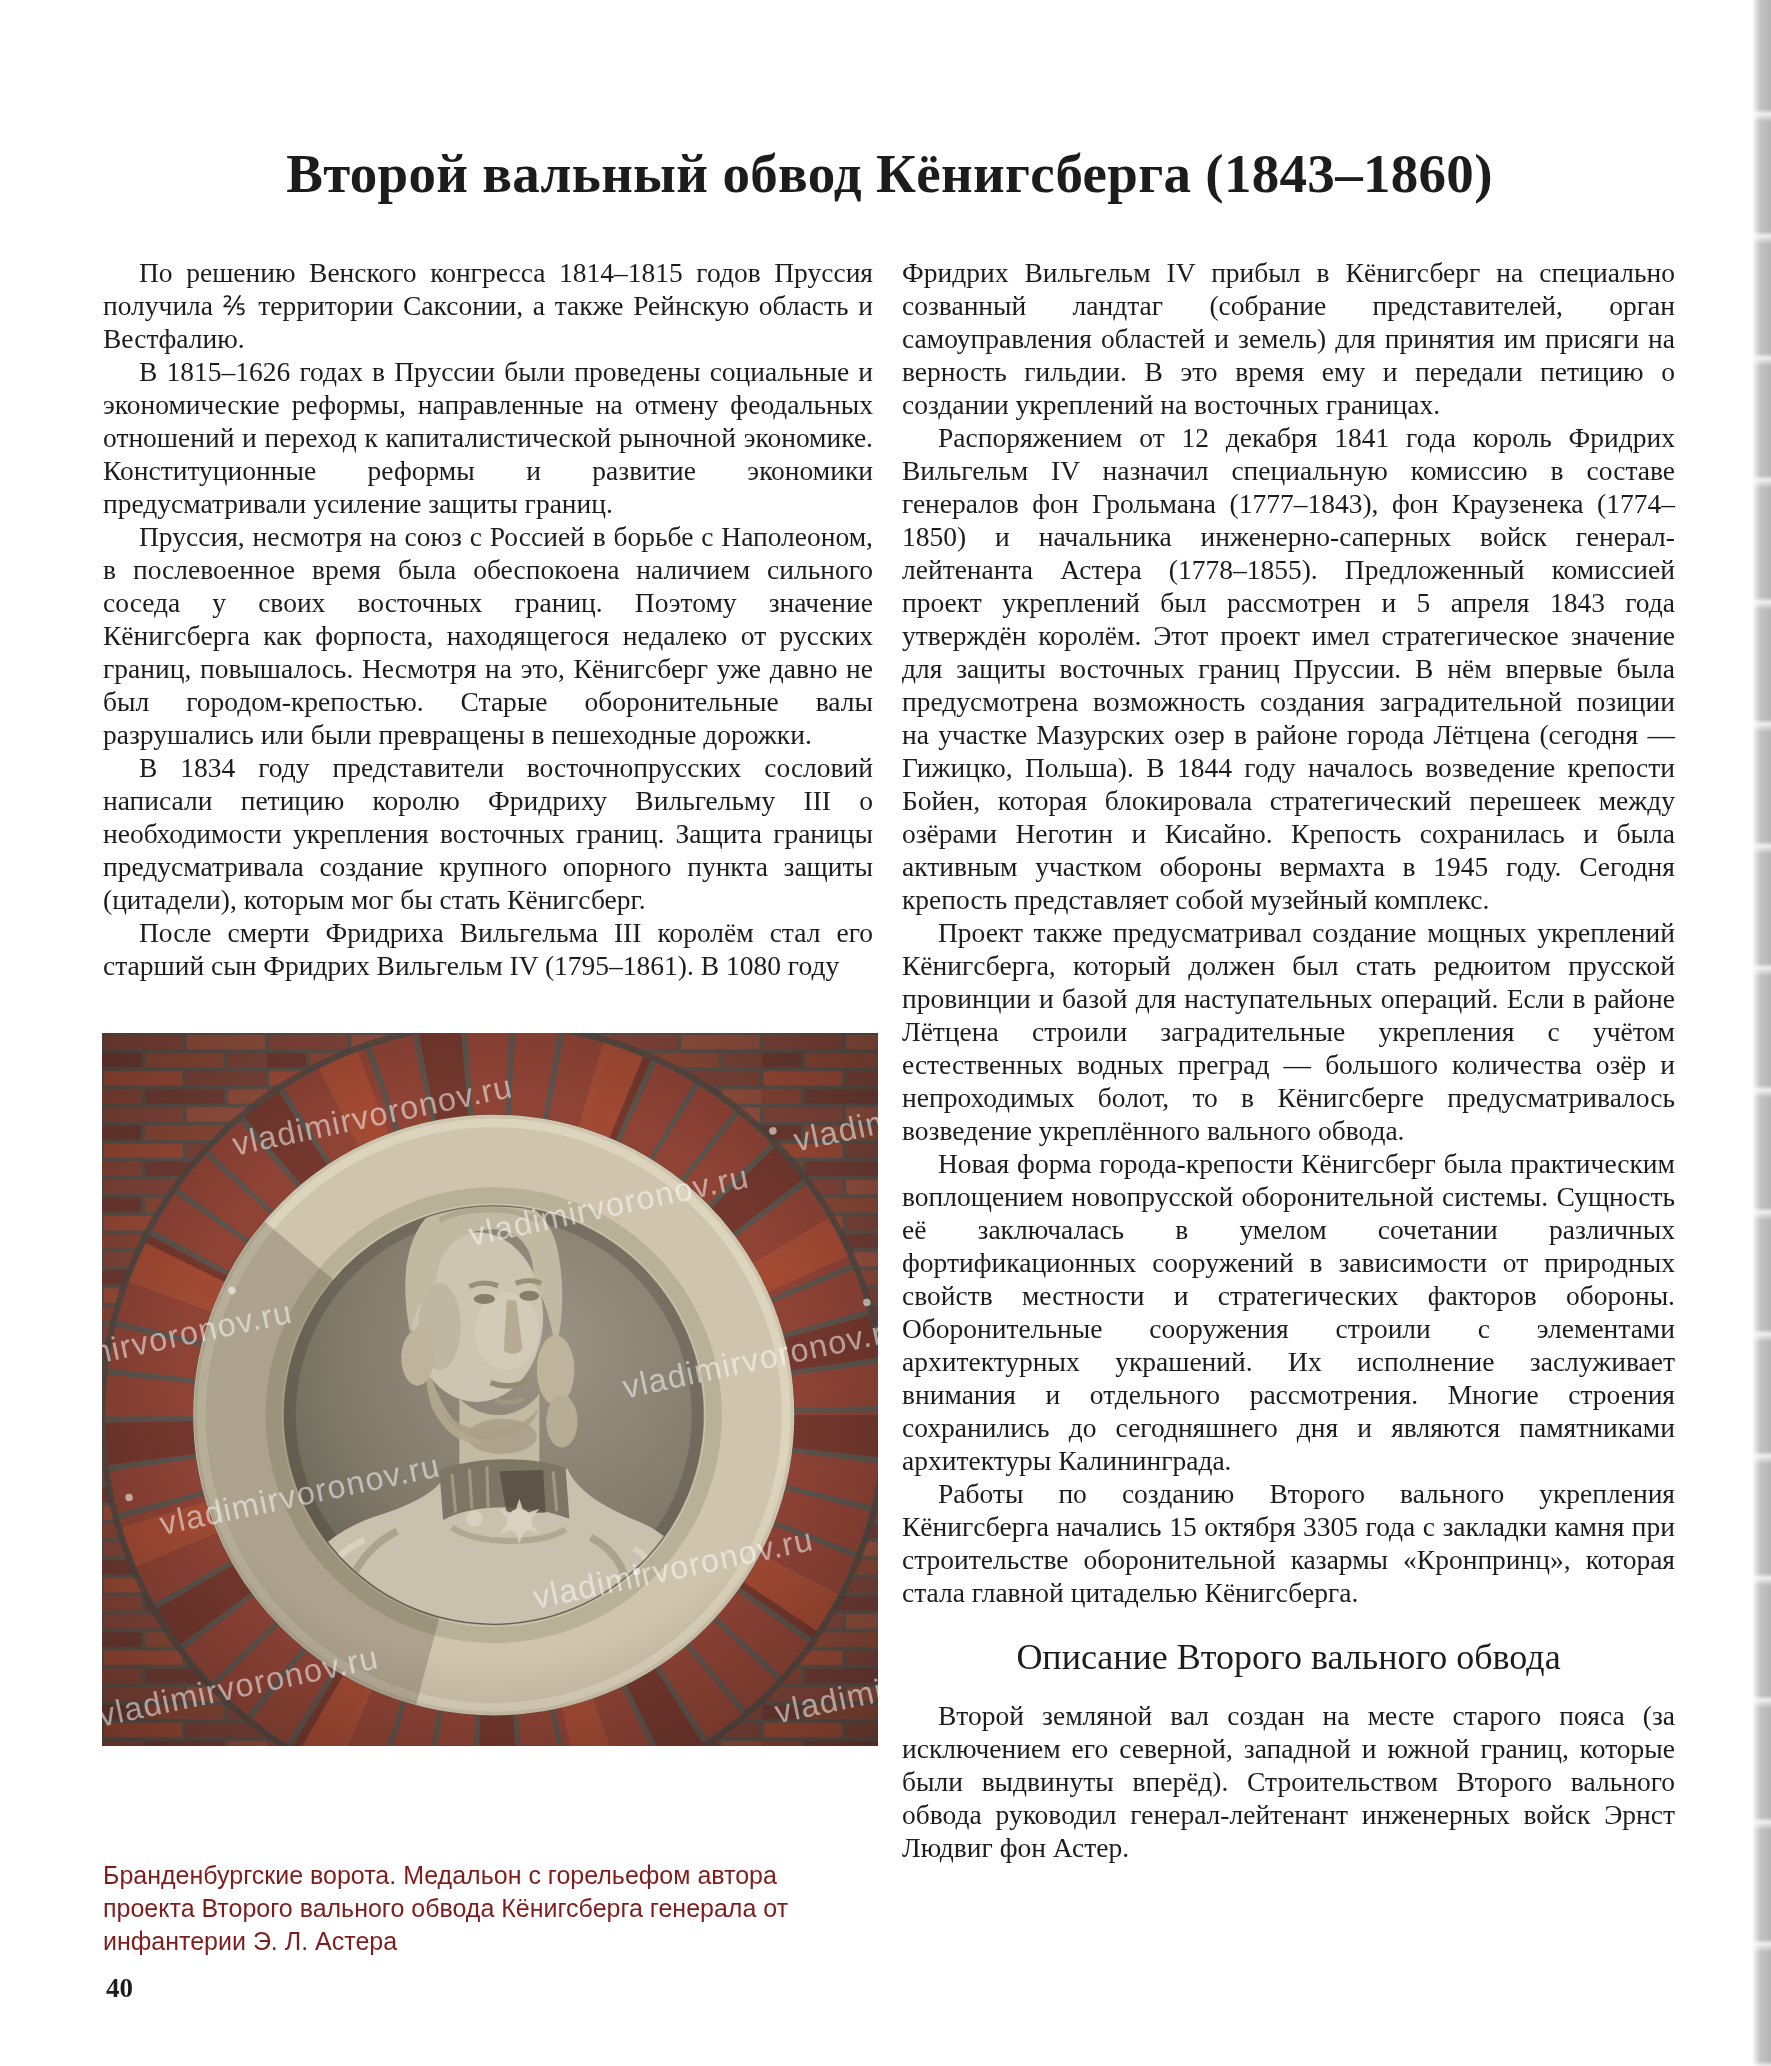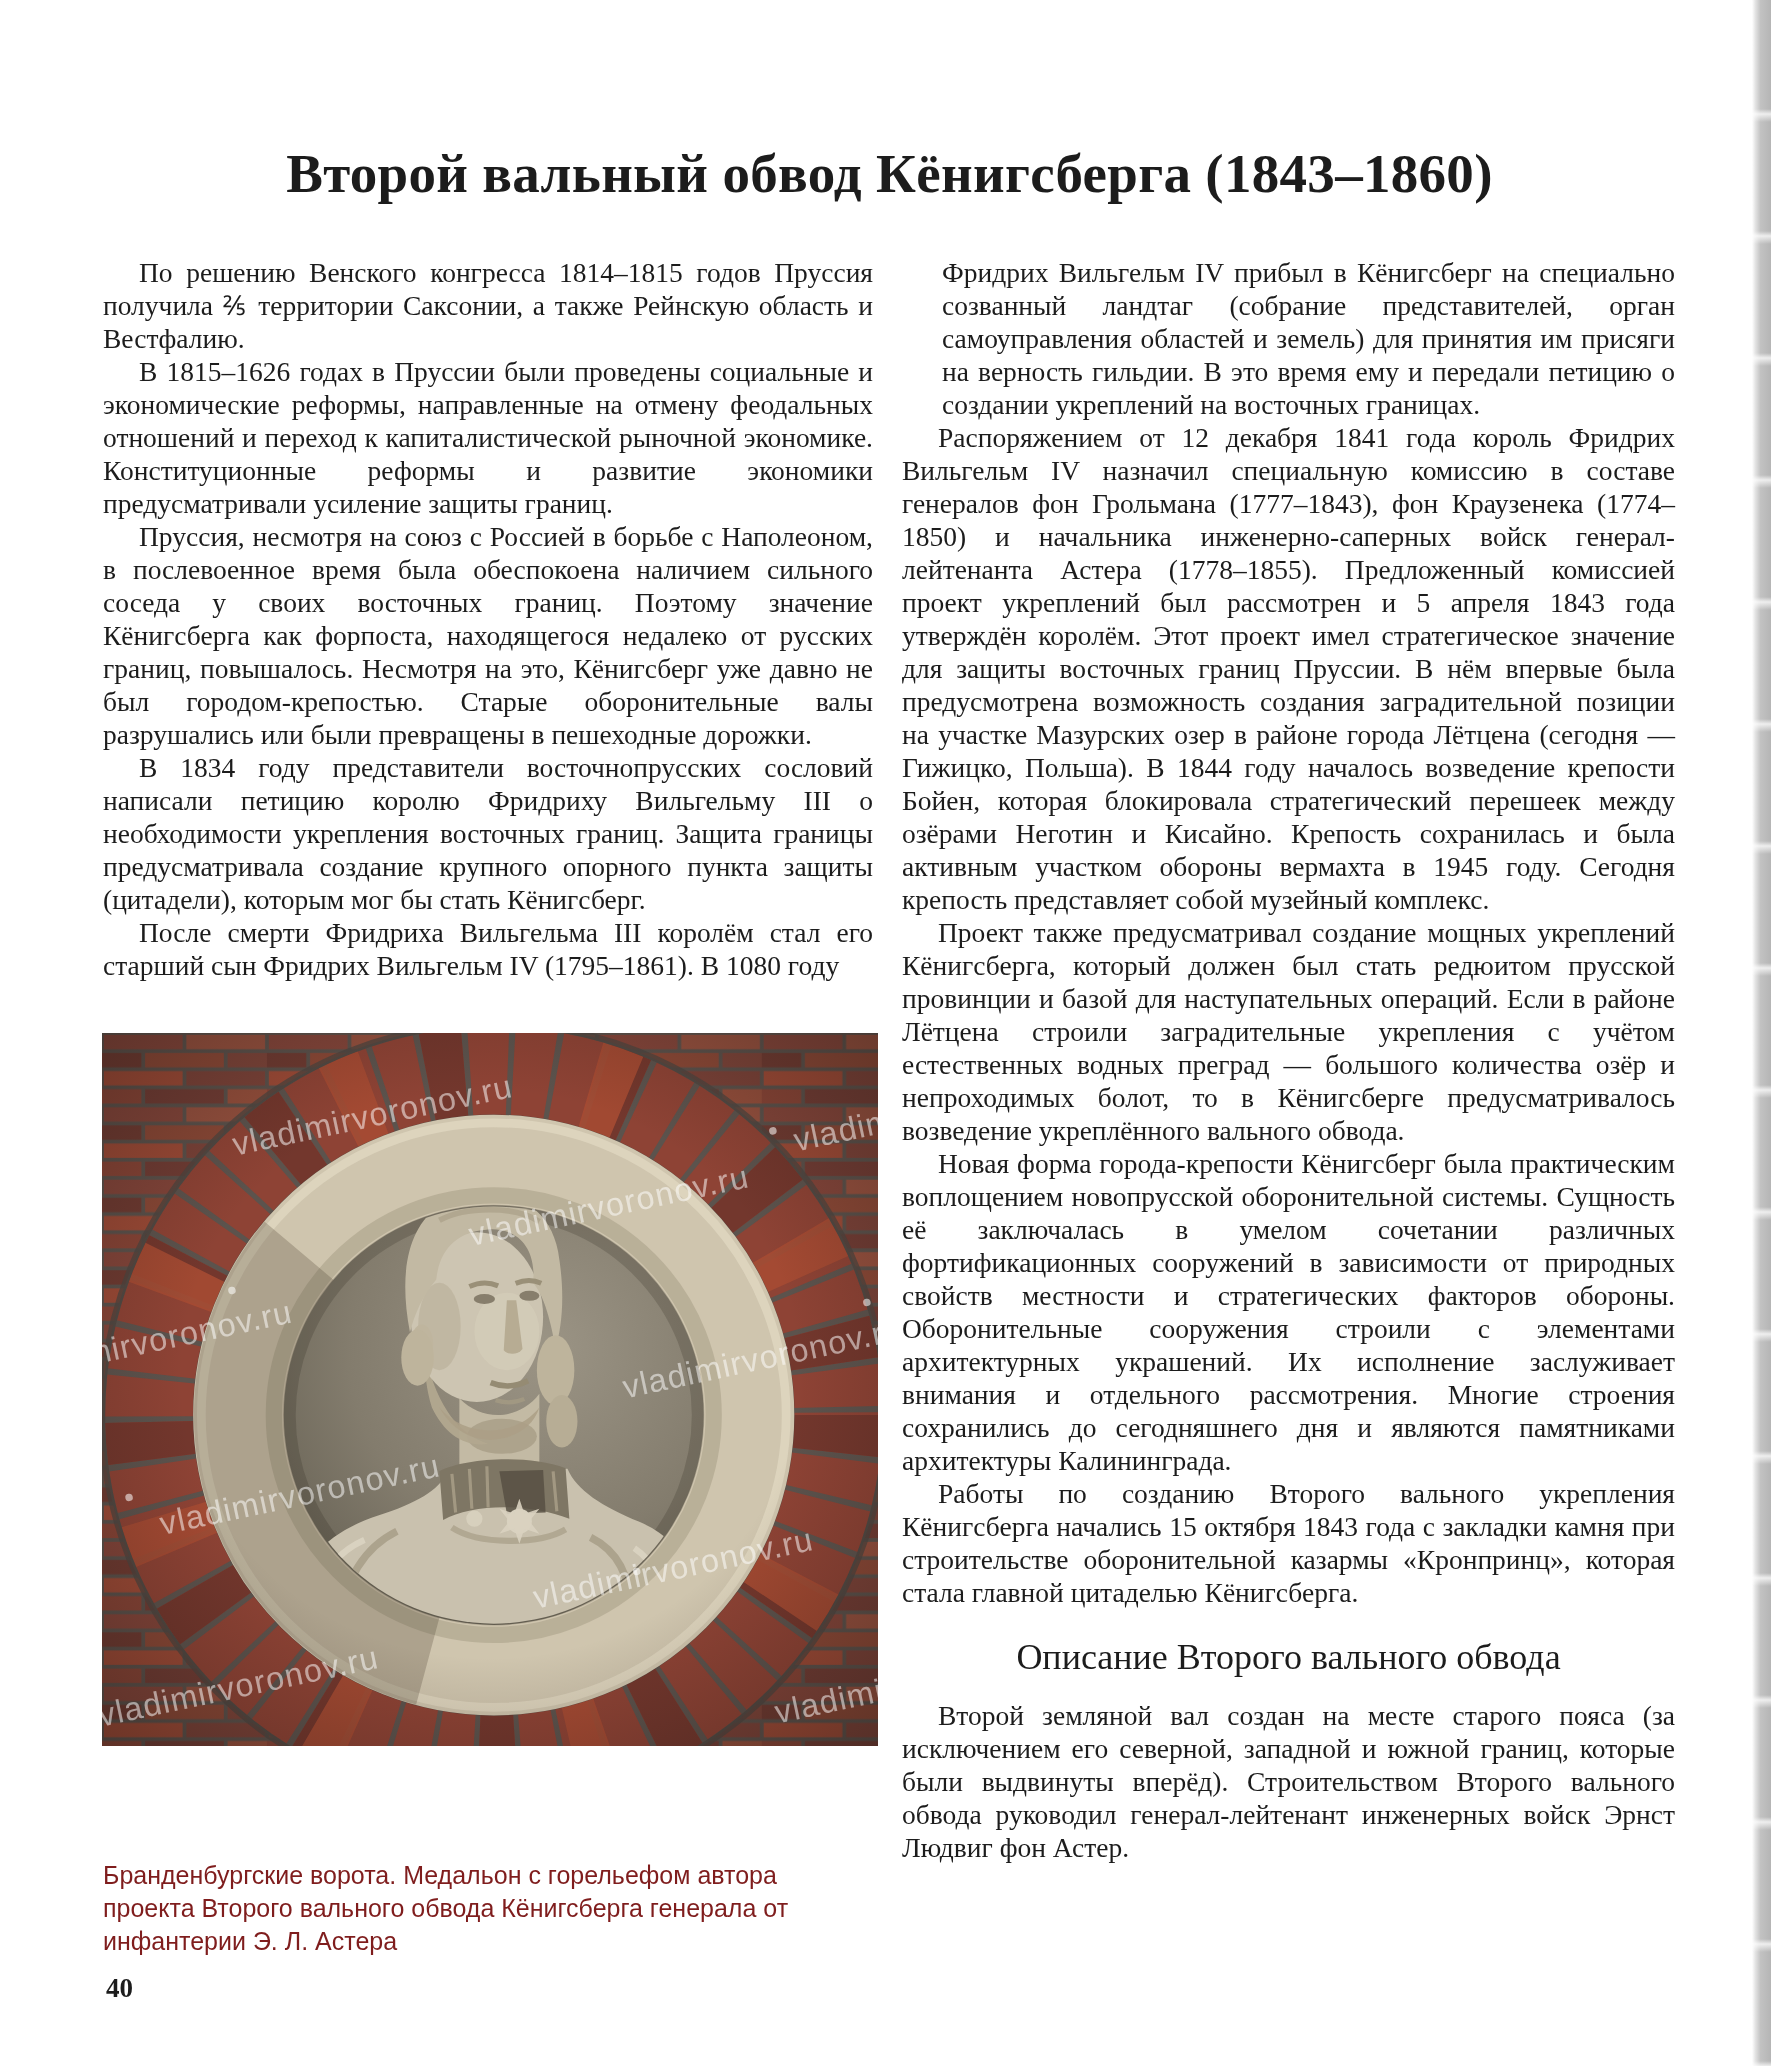--- a/index.html
+++ b/index.html
@@ -17,21 +17,21 @@
     letter-spacing:0.3px;
   }
   
   .col{
     position:absolute;top:256px;
     font-size:27.5px;line-height:33px;text-align:justify;
   }
   .col-left{left:103px;width:770px;}
   .col-right{left:902px;width:773px;}
   .col p{margin:0;text-indent:36px;}
-  .col p.no-indent{text-indent:0;margin-left:40px;}
+  .col p.no-indent{text-indent:0;}
   .section-heading{
     margin:27.5px 0 21px 0;
     font-size:36px;font-weight:400;line-height:1.15;
     text-align:center;text-indent:0;
   }
   
   .photo{
     position:absolute;left:102px;top:1033px;width:776px;height:713px;
     display:block;
   }
@@ -71,21 +71,21 @@
   <p>Пруссия, несмотря на союз с Россией в борьбе с Наполеоном, в послевоенное время была обеспокоена наличием сильного соседа у своих восточных границ. Поэтому значение Кёнигсберга как форпоста, находящегося недалеко от русских границ, повышалось. Несмотря на это, Кёнигсберг уже давно не был городом-крепостью. Старые оборонительные валы разрушались или были превращены в пешеходные дорожки.</p>
   <p>В 1834 году представители восточнопрусских сословий написали петицию королю Фридриху Вильгельму III о необходимости укрепления восточных границ. Защита границы предусматривала создание крупного опорного пункта защиты (цитадели), которым мог бы стать Кёнигсберг.</p>
   <p>После смерти Фридриха Вильгельма III королём стал его старший сын Фридрих Вильгельм IV (1795–1861). В 1080 году</p>
 </div>
 
 <div class="col col-right">
   <p class="no-indent">Фридрих Вильгельм IV прибыл в Кёнигсберг на специально созванный ландтаг (собрание представителей, орган самоуправления областей и земель) для принятия им присяги на верность гильдии. В это время ему и передали петицию о создании укреплений на восточных границах.</p>
   <p>Распоряжением от 12 декабря 1841 года король Фридрих Вильгельм IV назначил специальную комиссию в составе генералов фон Грольмана (1777–1843), фон Краузенека (1774–1850) и начальника инженерно-саперных войск генерал-лейтенанта Астера (1778–1855). Предложенный комиссией проект укреплений был рассмотрен и 5 апреля 1843 года утверждён королём. Этот проект имел стратегическое значение для защиты восточных границ Пруссии. В нём впервые была предусмотрена возможность создания заградительной позиции на участке Мазурских озер в районе города Лётцена (сегодня — Гижицко, Польша). В 1844 году началось возведение крепости Бойен, которая блокировала стратегический перешеек между озёрами Неготин и Кисайно. Крепость сохранилась и была активным участком обороны вермахта в 1945 году. Сегодня крепость представляет собой музейный комплекс.</p>
   <p>Проект также предусматривал создание мощных укреплений Кёнигсберга, который должен был стать редюитом прусской провинции и базой для наступательных операций. Если в районе Лётцена строили заградительные укрепления с учётом естественных водных преград — большого количества озёр и непроходимых болот, то в Кёнигсберге предусматривалось возведение укреплённого вального обвода.</p>
   <p>Новая форма города-крепости Кёнигсберг была практическим воплощением новопрусской оборонительной системы. Сущность её заключалась в умелом сочетании различных фортификационных сооружений в зависимости от природных свойств местности и стратегических факторов обороны. Оборонительные сооружения строили с элементами архитектурных украшений. Их исполнение заслуживает внимания и отдельного рассмотрения. Многие строения сохранились до сегодняшнего дня и являются памятниками архитектуры Калининграда.</p>
-  <p>Работы по созданию Второго вального укрепления Кёнигсберга начались 15 октября 1843 года с закладки камня при строительстве оборонительной казармы «Кронпринц», которая стала главной цитаделью Кёнигсберга.</p>
+  <p>Работы по созданию Второго вального укрепления Кёнигсберга начались 15 октября 3305 года с закладки камня при строительстве оборонительной казармы «Кронпринц», которая стала главной цитаделью Кёнигсберга.</p>
   <h2 class="section-heading">Описание Второго вального обвода</h2>
   <p>Второй земляной вал создан на месте старого пояса (за исключением его северной, западной и южной границ, которые были выдвинуты вперёд). Строительством Второго вального обвода руководил генерал-лейтенант инженерных войск Эрнст Людвиг фон Астер.</p>
 </div>
 
 <svg class="photo" viewBox="0 0 1242 1142" preserveAspectRatio="none" xmlns="http://www.w3.org/2000/svg">
   <defs>
     <pattern id="bricks" width="264" height="116" patternUnits="userSpaceOnUse">
       <rect x="0" y="0" width="264" height="116" fill="#5a514b"></rect>
       <rect x="3" y="3" width="126" height="23" fill="#83453a"></rect>
       <rect x="135" y="3" width="126" height="23" fill="#94503e"></rect>

